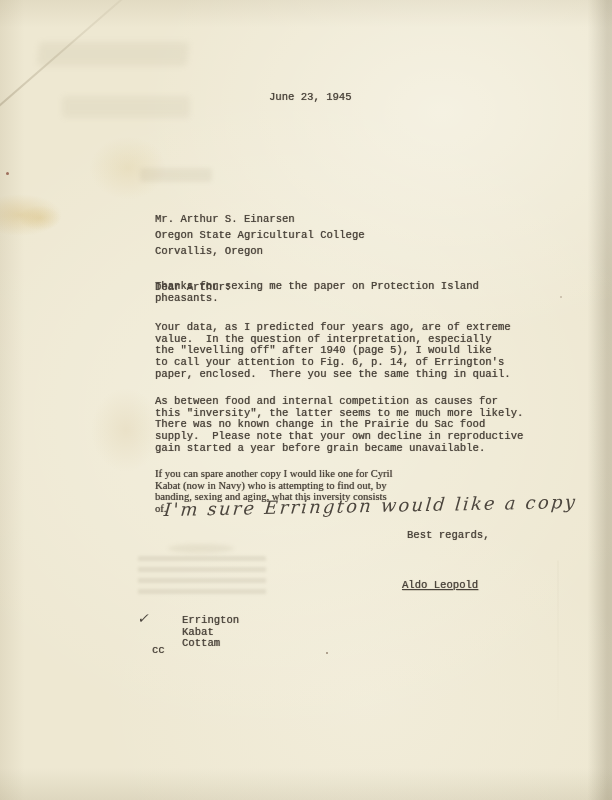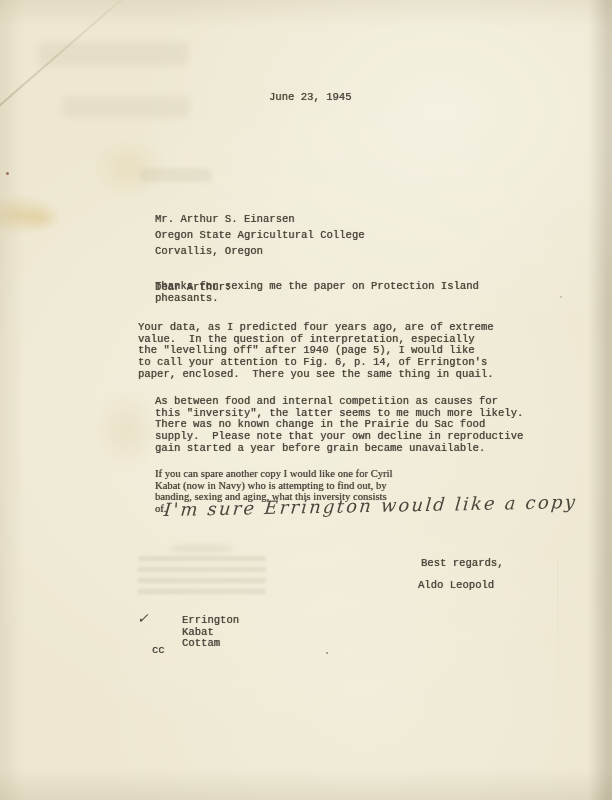--- a/index.html
+++ b/index.html
@@ -27,25 +27,25 @@
   }
   .hand{
     position:absolute;
     font-family:"DejaVu Serif",serif;font-style:italic;
     color:#4c463e;white-space:pre;
   }
   #date{left:269px;top:86px;margin-top:6px;}
   #recipient{left:155px;top:211px;line-height:16px;}
   #salutation{left:155px;top:258px;margin-top:24px;}
   #p1{left:155px;top:281px;}
-  #p2{left:138px;top:322px;}
+  #p2{left:155px;top:322px;}
   #p3{left:155px;top:396px;}
   #p4{left:155px;top:468px;font-family:Liberation Serif, serif;}
-  #closing{left:421px;top:530px;margin-top:28px;}
-  #signature{left:418px;top:580px;}
+  #closing{left:407px;top:530px;}
+  #signature{left:402px;top:580px;text-decoration:underline;}
   #cc-check{left:137px;top:610px;font-size:14px;letter-spacing:0;}
   #cc-label{left:152px;top:645px;}
   #cc-names{left:182px;top:615px;}
   #handnote{
     left:164px;top:499px;font-size:18px;letter-spacing:2.2px;
     transform:rotate(-1.1deg) skewX(-6deg);transform-origin:left center;
   }
   
   .crease{position:absolute;background:linear-gradient(to right, rgba(120,105,75,.28), rgba(120,105,75,.05));height:1.5px;}
   #crease-tl{left:-28px;top:48px;width:185px;transform:rotate(-41deg);}

